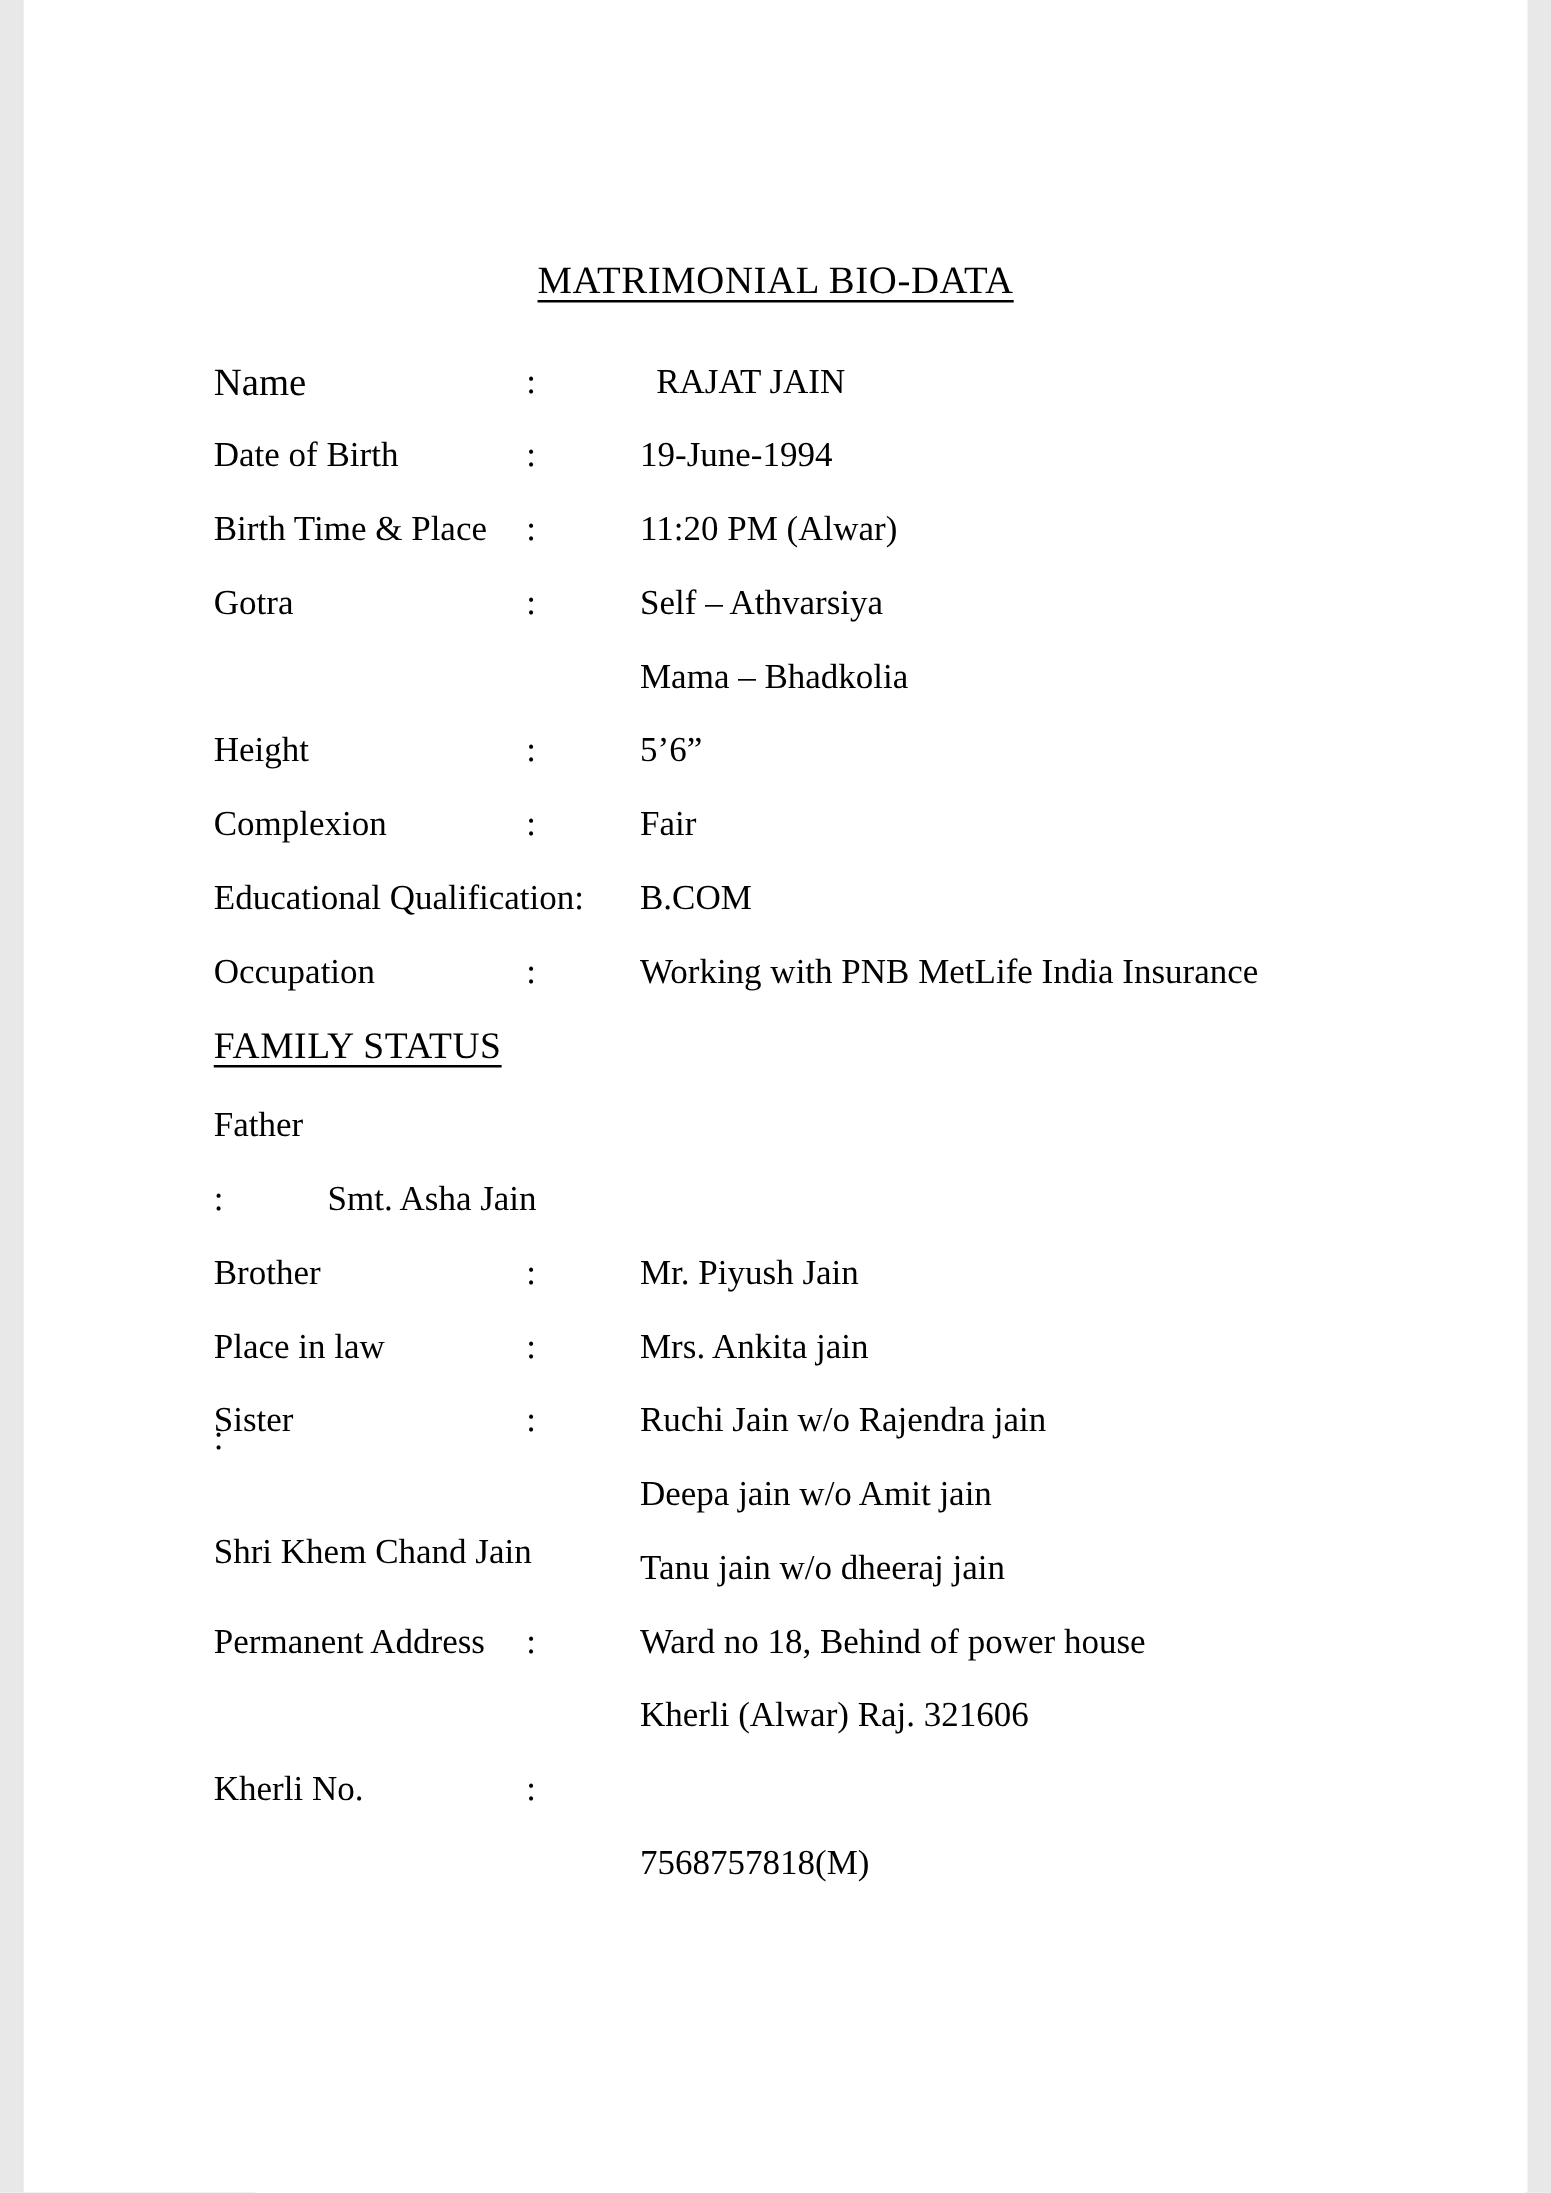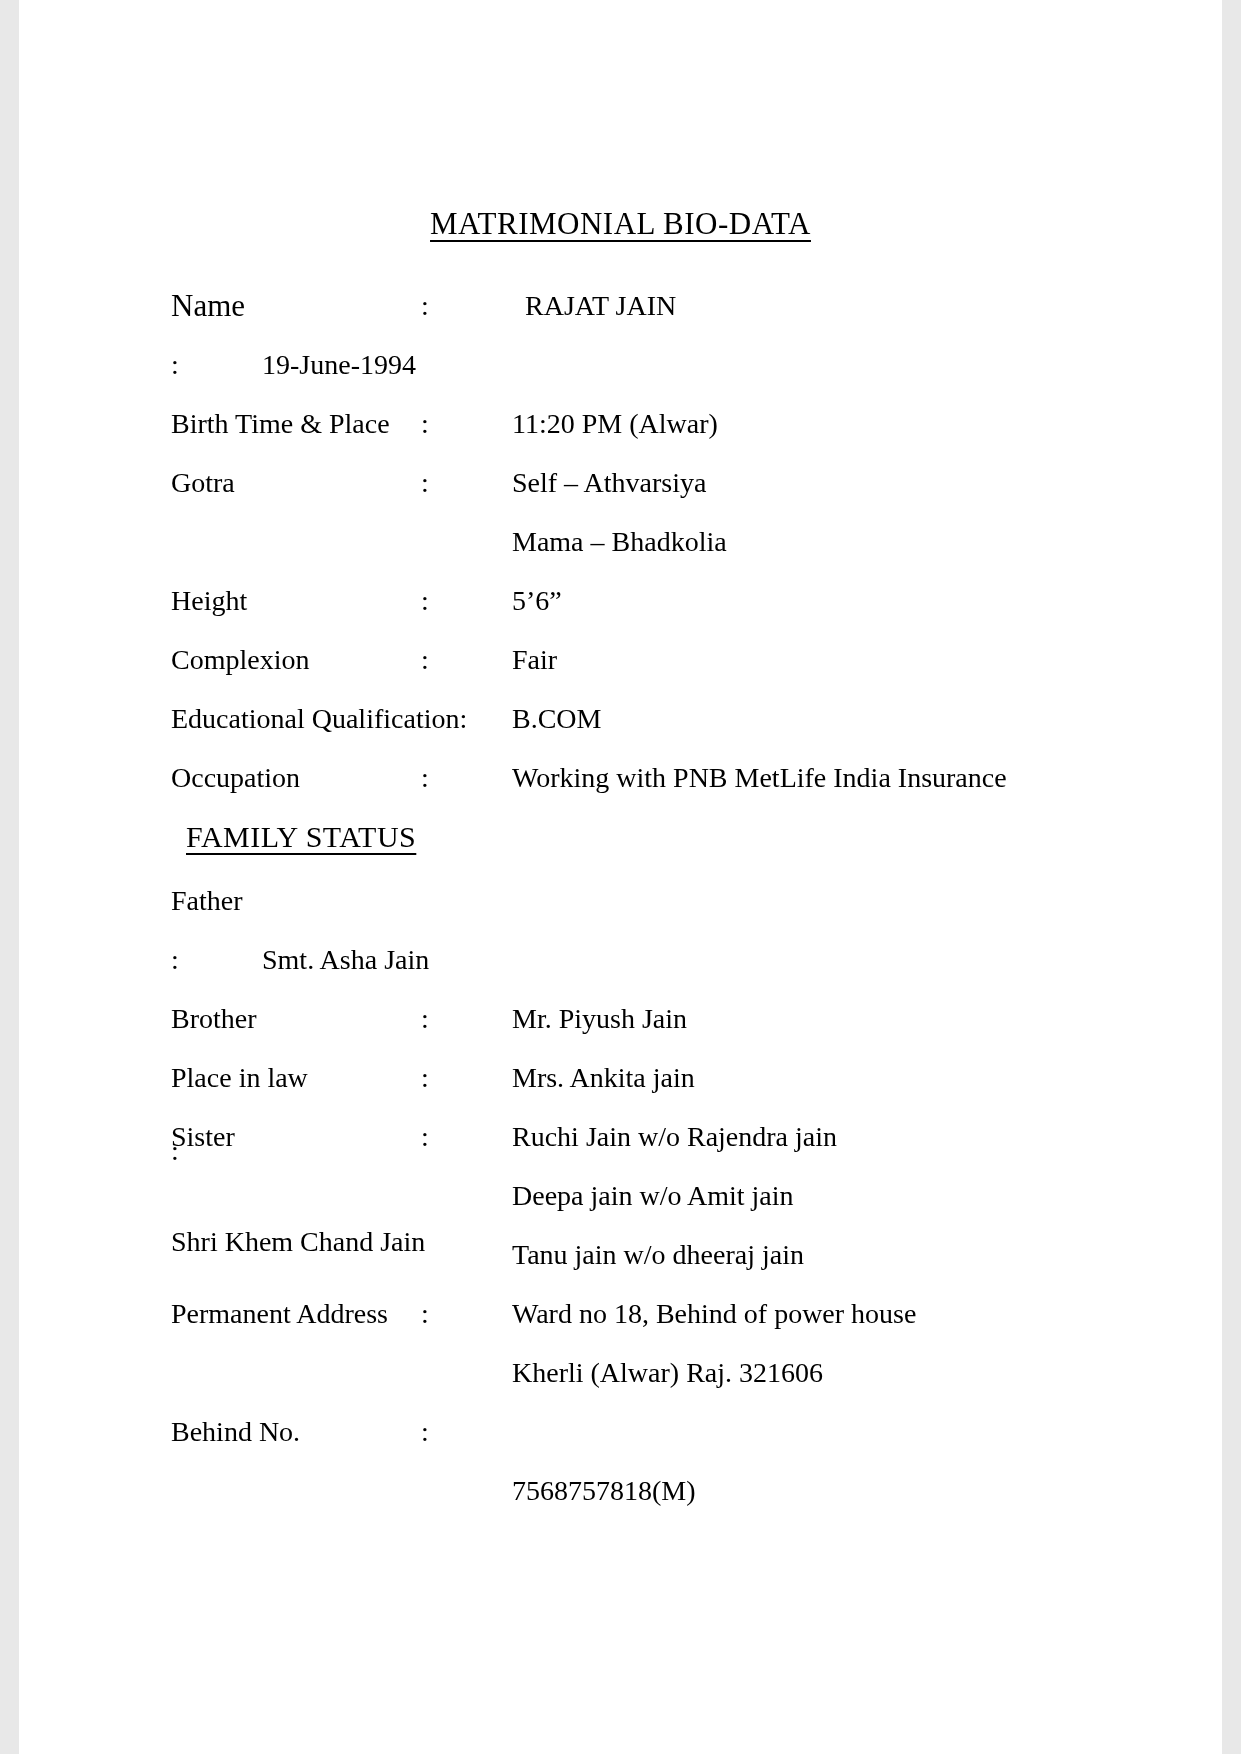--- a/index.html
+++ b/index.html
@@ -66,21 +66,20 @@
     flex-basis: 341px;
   }
   .row-edu .sep {
     flex-basis: 0;
   }
   .section-heading {
     height: 59px;
     line-height: 59px;
     font-size: 30px;
     letter-spacing: 0.5px;
-    margin-left: 15px;
   }
   .section-heading .heading-text {
     text-decoration: underline;
     text-decoration-thickness: 2px;
     text-underline-offset: 6px;
   }
   .family-block .row:first-child {
     margin-top: 5px;
     flex-direction: column;
   }
@@ -94,20 +93,21 @@
 
   <div class="rows">
 
     <div class="row row-name">
       <span class="lbl">Name</span>
       <span class="sep">:</span>
       <span class="val">RAJAT JAIN</span>
     </div>
 
     <div class="row">
+      <span class="lbl">Date of Birth</span>
       <span class="sep">:</span>
       <span class="val">19-June-1994</span>
     </div>
 
     <div class="row">
       <span class="lbl">Birth Time &amp; Place</span>
       <span class="sep">:</span>
       <span class="val">11:20 PM (Alwar)</span>
     </div>
 
@@ -200,21 +200,21 @@
         <span class="val">Ward no 18, Behind of power house</span>
       </div>
 
       <div class="row">
         <span class="lbl"></span>
         <span class="sep"></span>
         <span class="val">Kherli (Alwar) Raj. 321606</span>
       </div>
 
       <div class="row">
-        <span class="lbl">Behind No.</span>
+        <span class="lbl">Kherli No.</span>
         <span class="sep">:</span>
       </div>
 
       <div class="row">
         <span class="lbl"></span>
         <span class="sep"></span>
         <span class="val">7568757818(M)</span>
       </div>
 
     </div>

